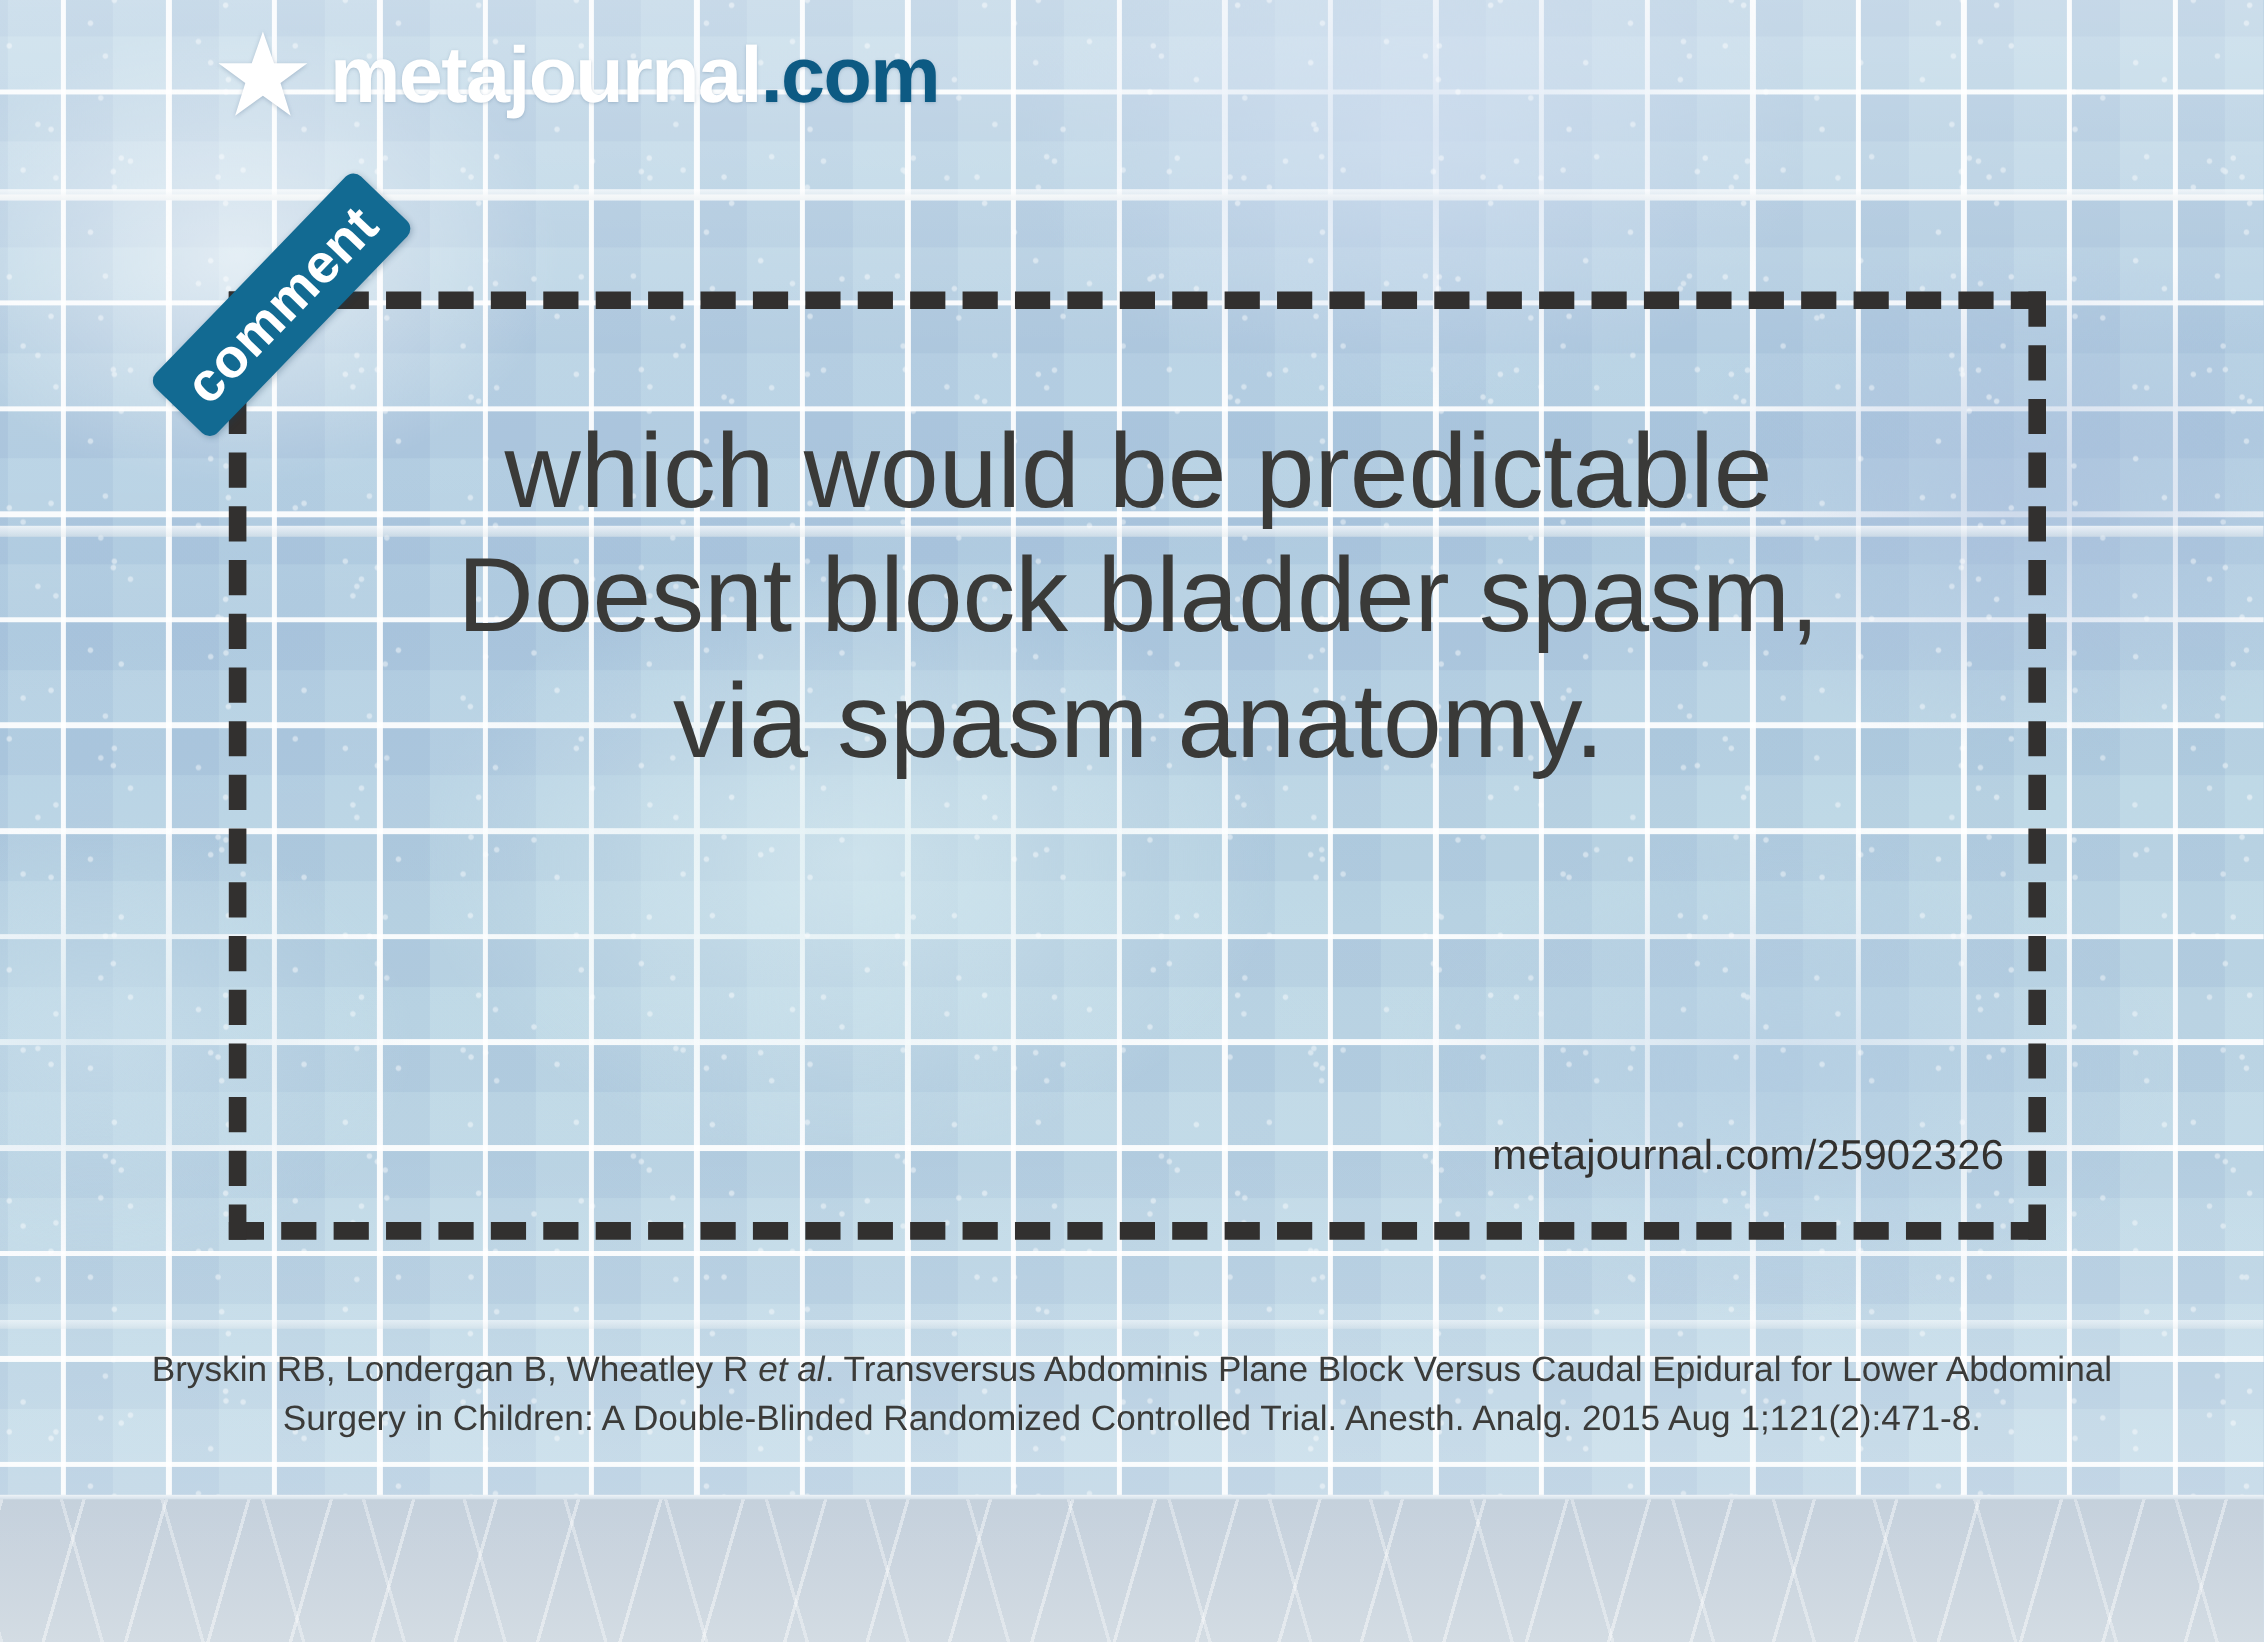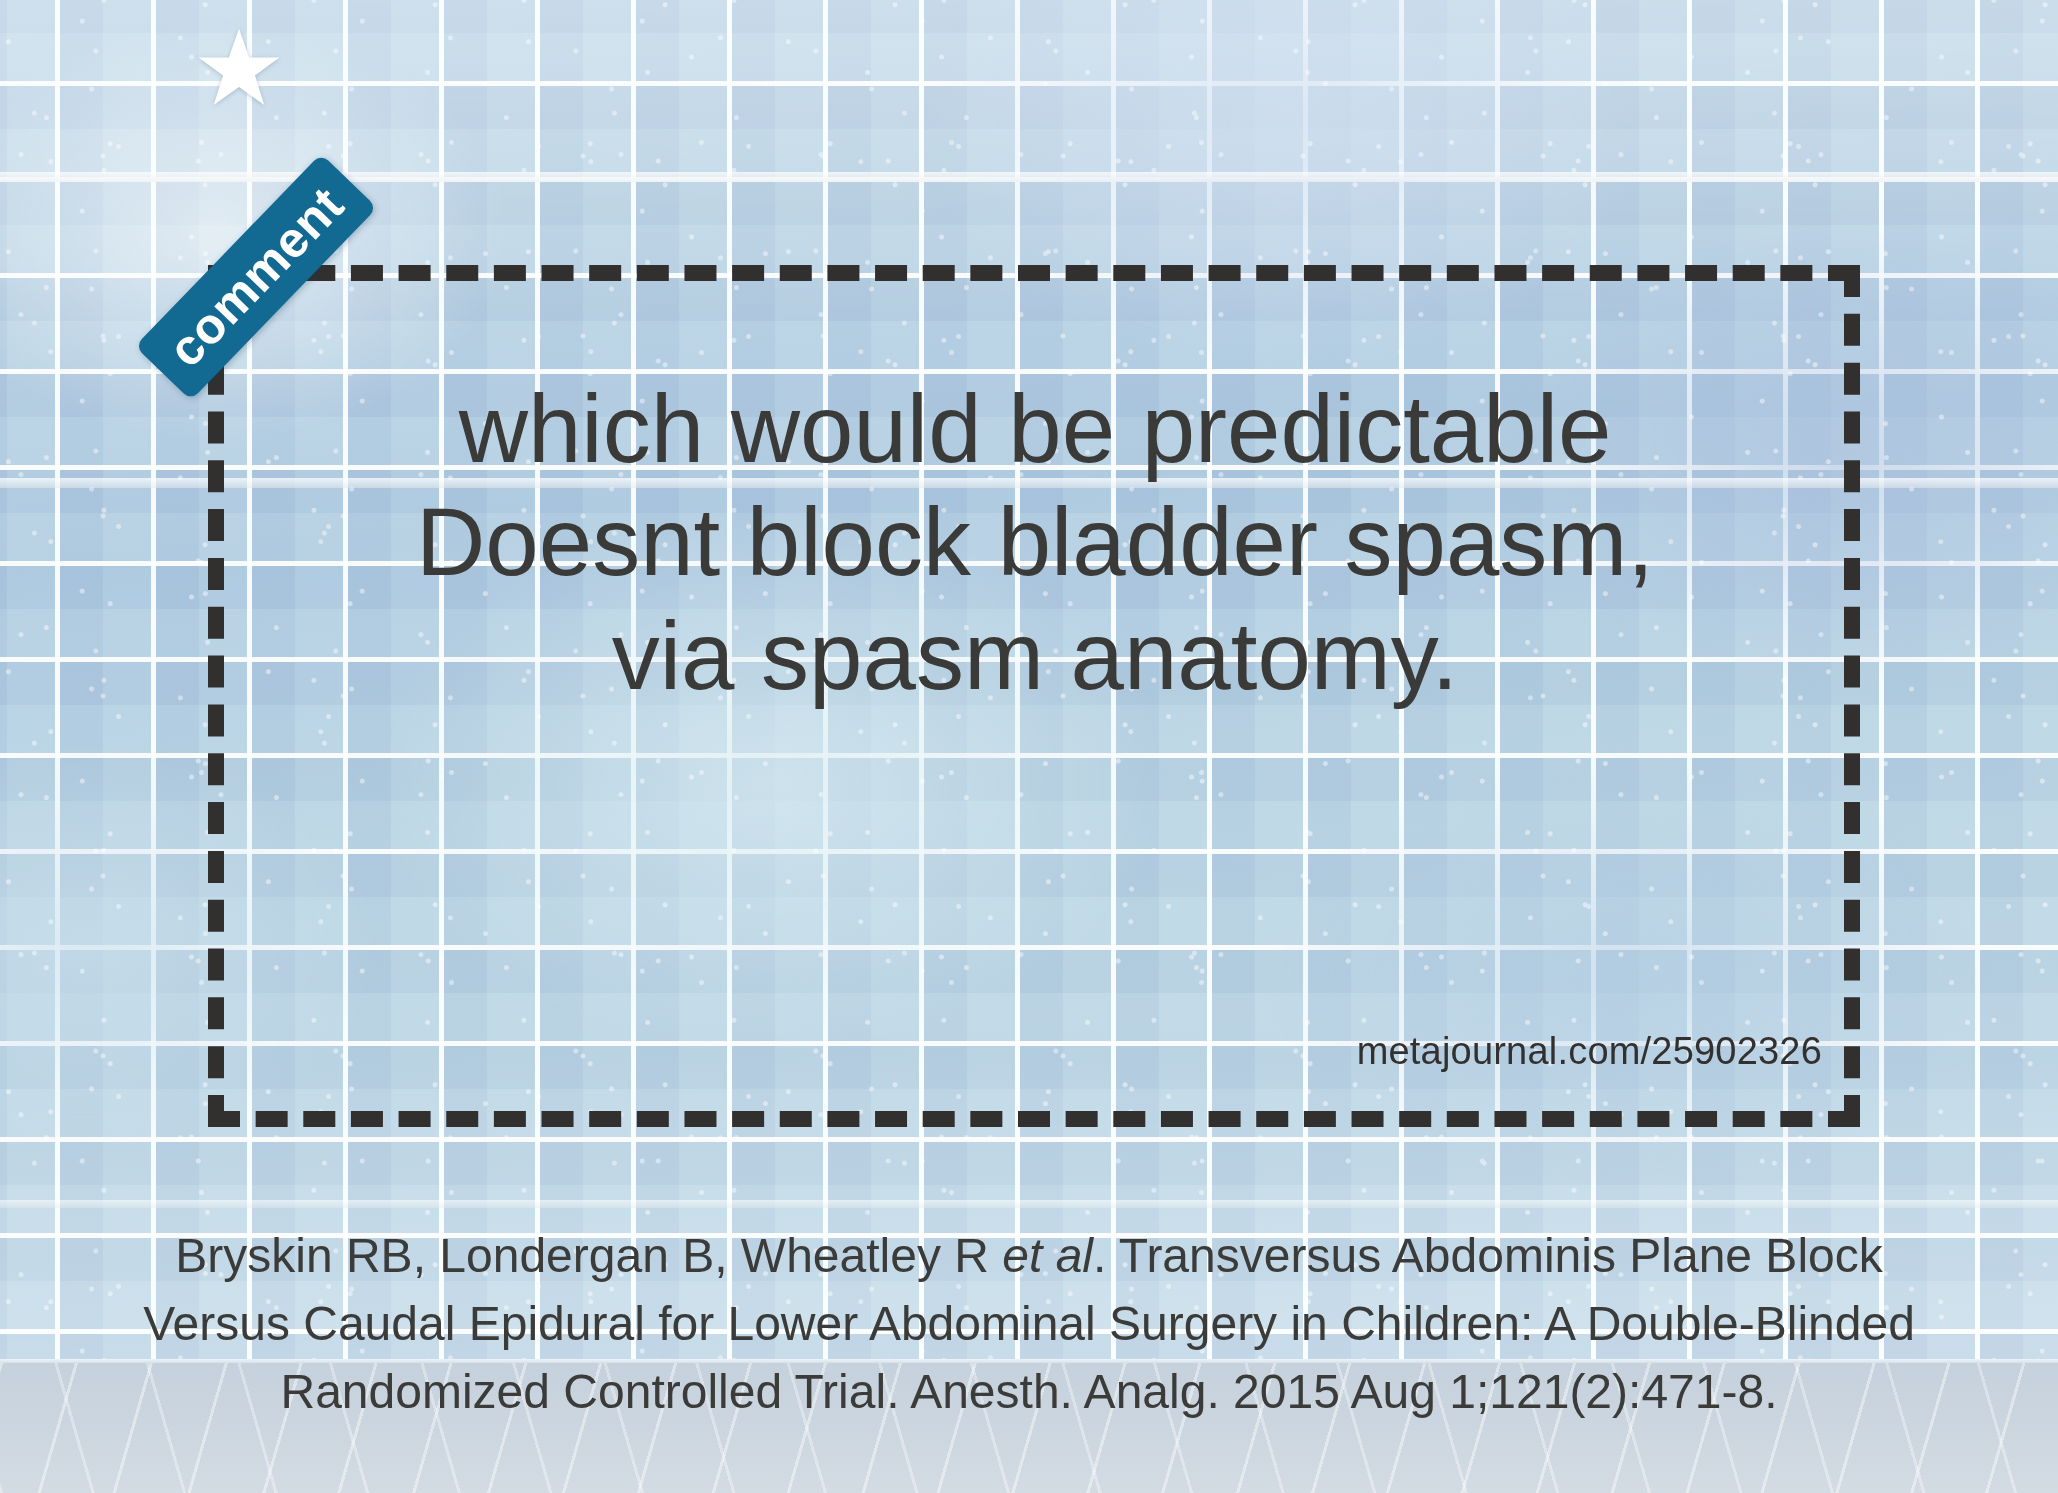--- a/index.html
+++ b/index.html
@@ -232,21 +232,21 @@
   }
 
   
   .citation {
     position: absolute;
     left: 110px;
     right: 110px;
     top: 1222px;
     text-align: center;
     color: #3b3b39;
-    font-size: 48px;
+    font-size: 32px;
     line-height: 1.42;
     z-index: 5;
   }
   .citation em { font-style: italic; }
 </style>
 </head>
 <body>
 
 <div id="card">
 
@@ -258,20 +258,21 @@
     <div class="bg-ledge l3"></div>
     <div class="bg-floor-edge"></div>
     <div class="bg-floor"></div>
     <div class="bg-haze"></div>
   </div>
 
   <div class="logo">
     <svg class="logo-star" viewBox="0 0 100 100">
       <polygon points="50,3 61.8,36.5 97,36.5 68.6,57.5 79.4,92 50,71 20.6,92 31.4,57.5 3,36.5 38.2,36.5" fill="#ffffff"></polygon>
     </svg>
+    <div class="logo-text"><span class="logo-name">metajournal</span><span class="logo-tld">.com</span></div>
   </div>
 
   <div class="quote-box"></div>
 
   <div class="ribbon">
     <span class="ribbon-label">comment</span>
   </div>
 
   <div class="quote-text">
     <span class="quote-line">which would be predictable</span>

